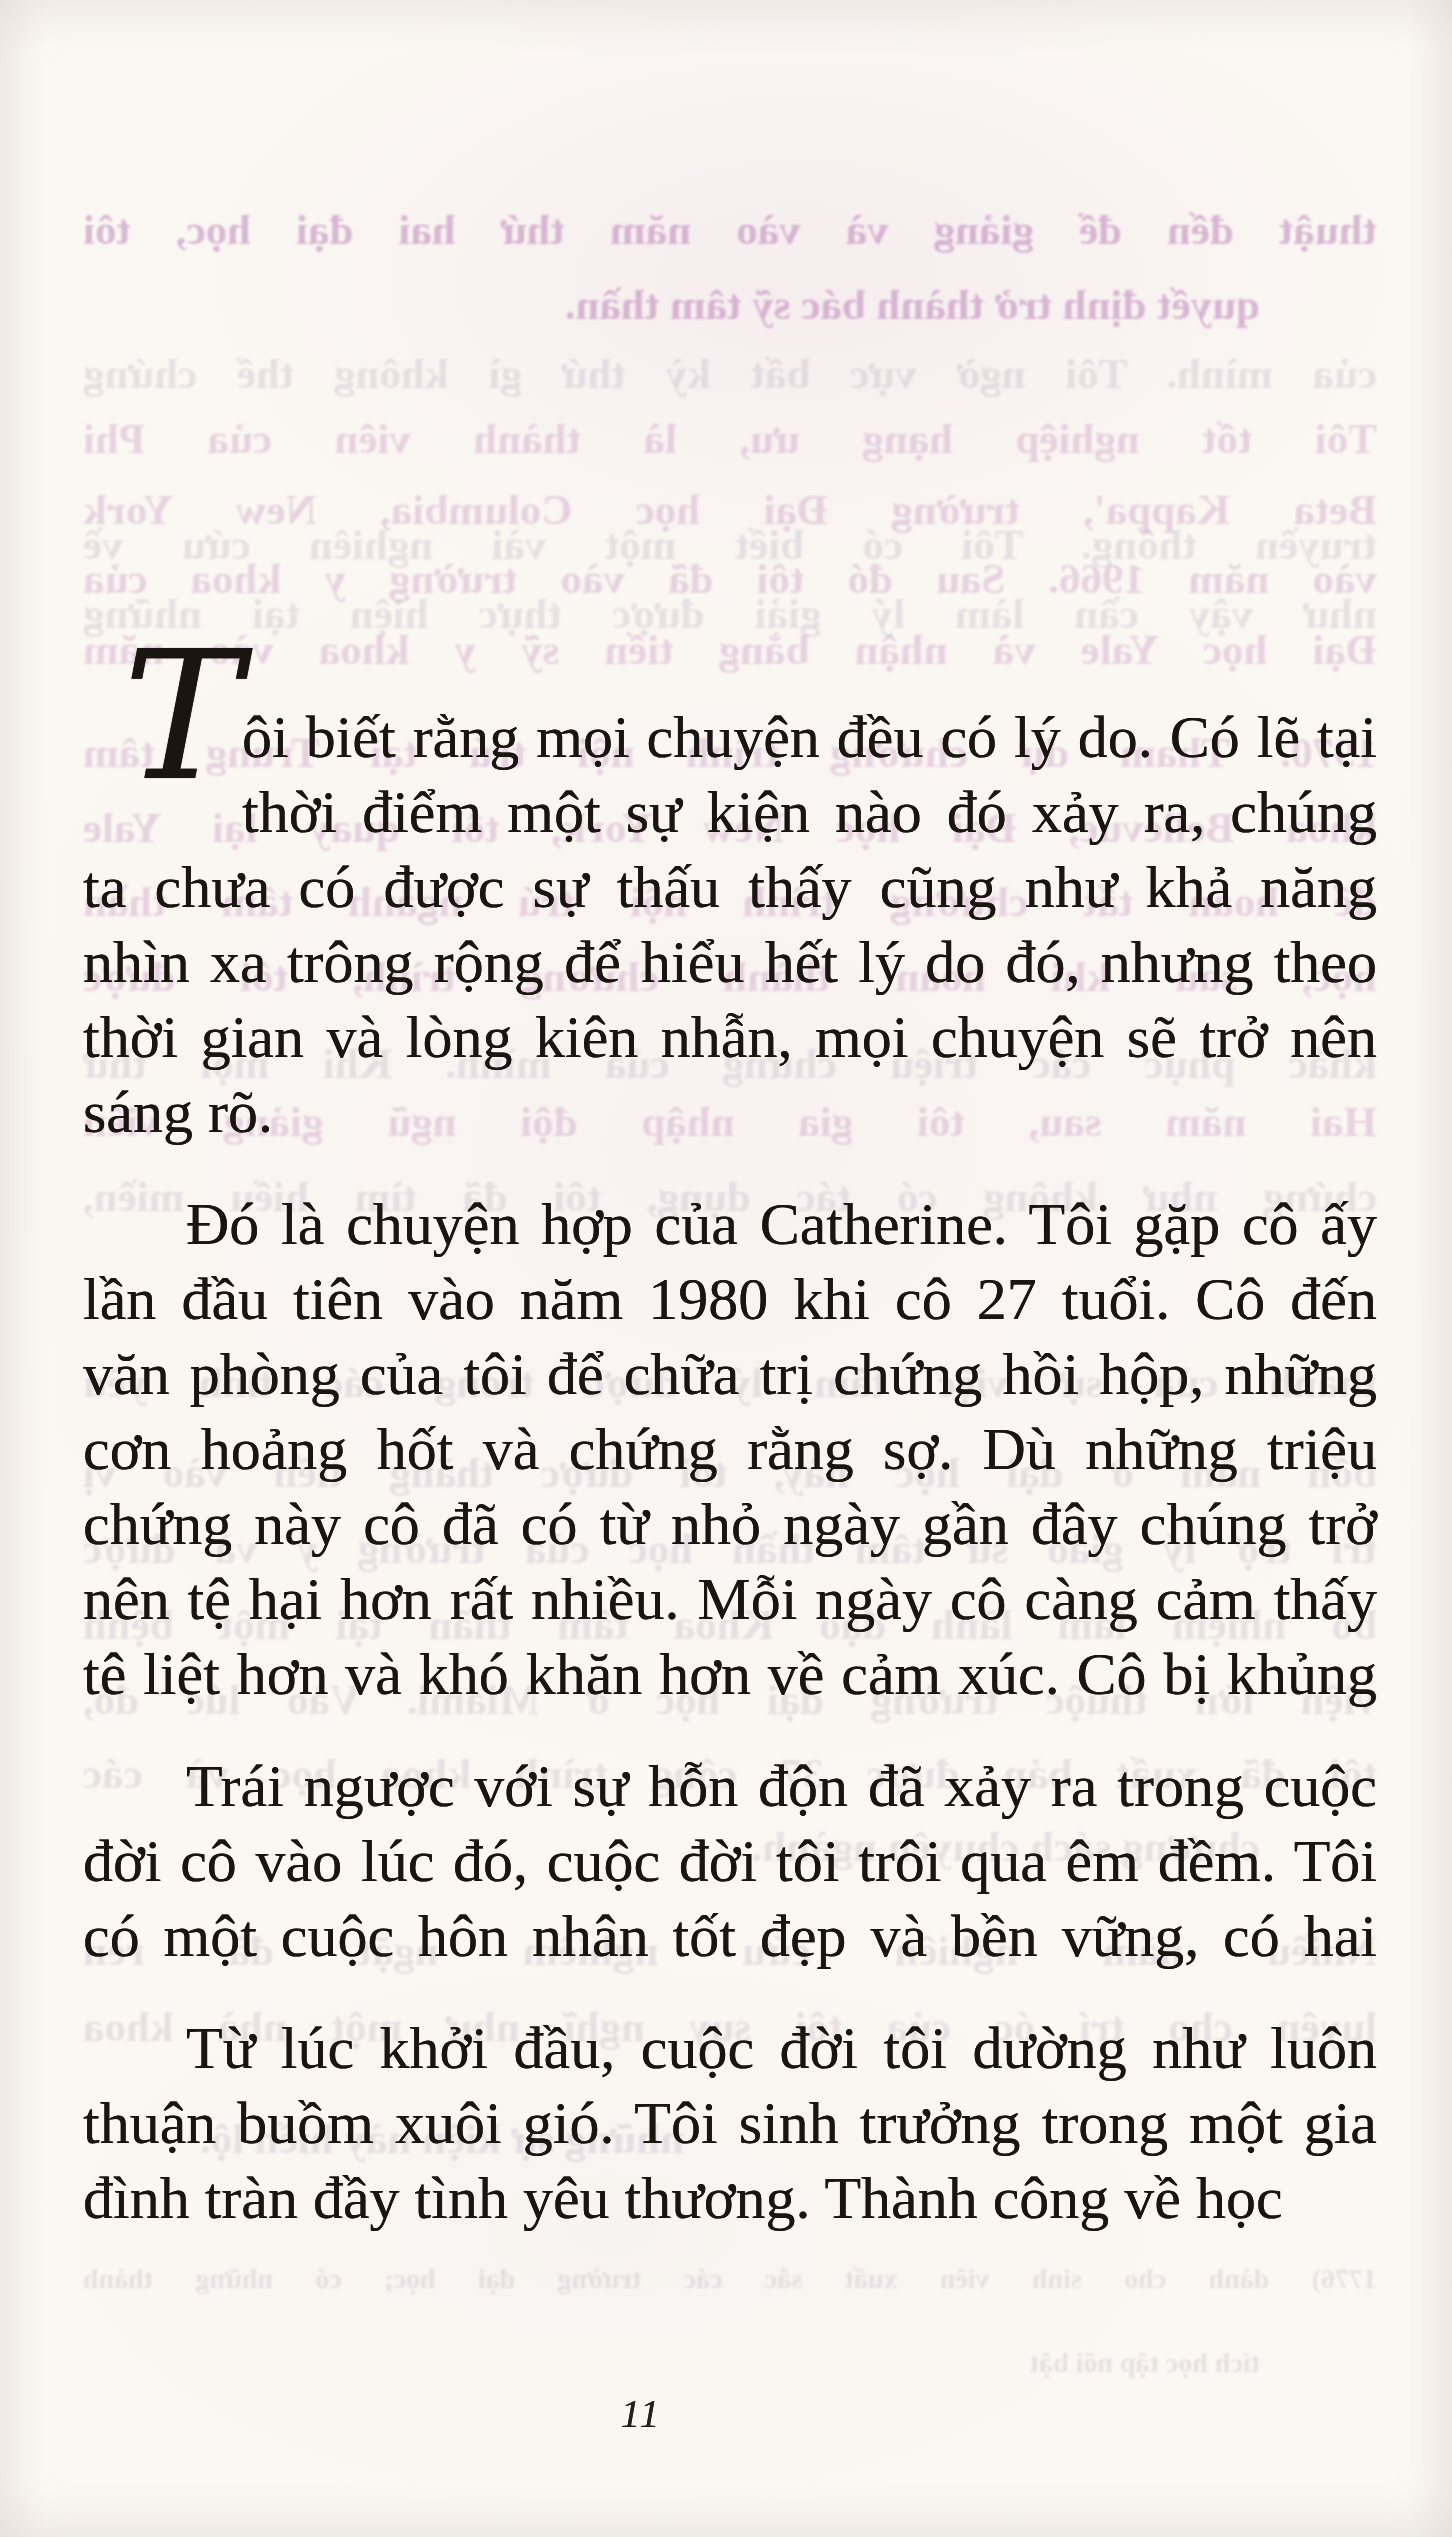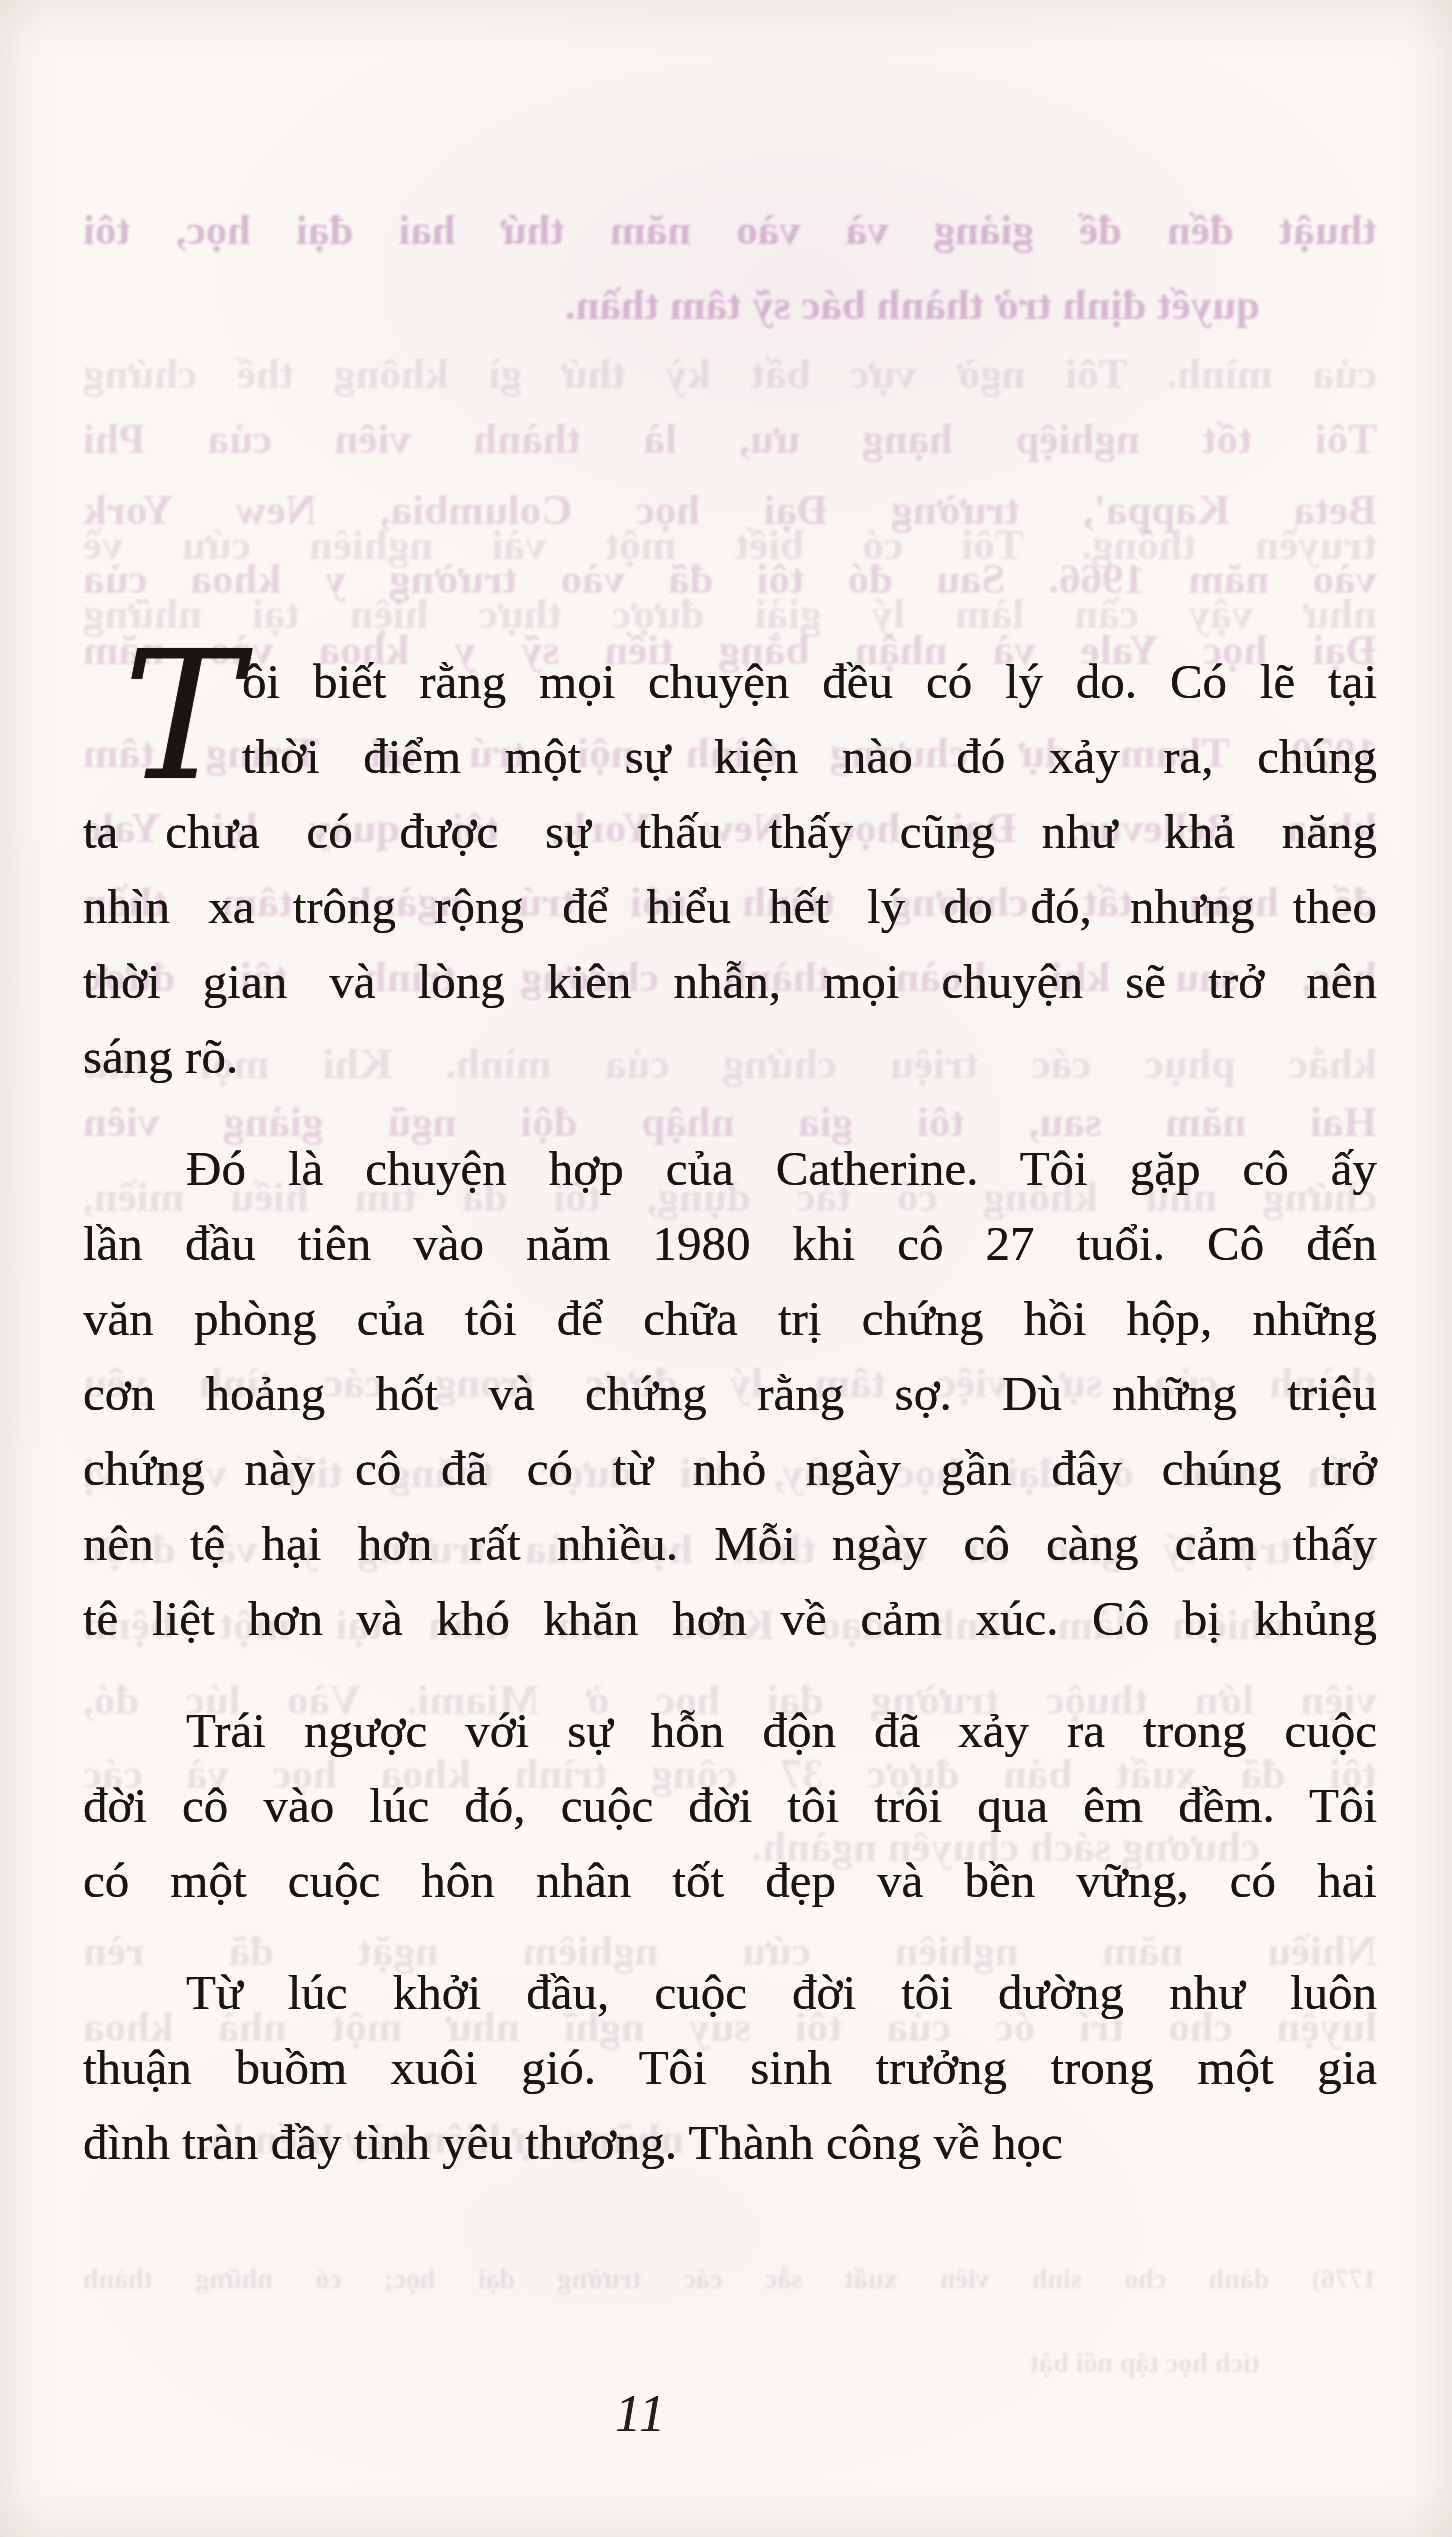--- a/index.html
+++ b/index.html
@@ -32,23 +32,23 @@
   }
   .bl-strong { color:rgba(183,122,179,0.50); }
   .bl-pink   { color:rgba(190,138,186,0.33); }
   .bl-ghost  { color:rgba(169,149,176,0.24); }
   .bl-right  { text-align:left;  text-align-last:left;  padding-left:117px;  width:1177px; }
   .bl-left   { text-align:right; text-align-last:right; padding-right:117px; width:1177px; }
   .bl-sm     { font-size:28px; line-height:30px; }
 
   
   .textblock {
-    position:absolute; left:83px; top:644px; width:1294px;
+    position:absolute; left:83px; top:700px; width:1294px;
     color:#1a1510;
-    font-size:49px; line-height:75px;
+    font-size:60px; line-height:75px;
     text-shadow:0 0 0.6px #1a1510;
   }
   .para { margin:0; }
   .para + .para { margin-top:37px; }
   .bodyline {
     height:75px;
     text-align:justify; text-align-last:justify;
     overflow:visible;
   }
   .bodyline.lastline { text-align-last:left; }
@@ -61,21 +61,21 @@
     font-style:italic;
     font-size:178px; line-height:normal;
     color:#1a1510;
     text-shadow:0 0 0.8px #1a1510;
   }
 
   .page-number {
     position:absolute; left:0; top:2389px; width:1282px;
     text-align:center;
     font-style:italic;
-    font-size:52px; line-height:49px;
+    font-size:40px; line-height:49px;
     letter-spacing:2px;
     color:#23201a;
     text-shadow:0 0 0.5px #23201a;
   }
 </style>
 </head>
 <body>
 
 <div class="page">
 

